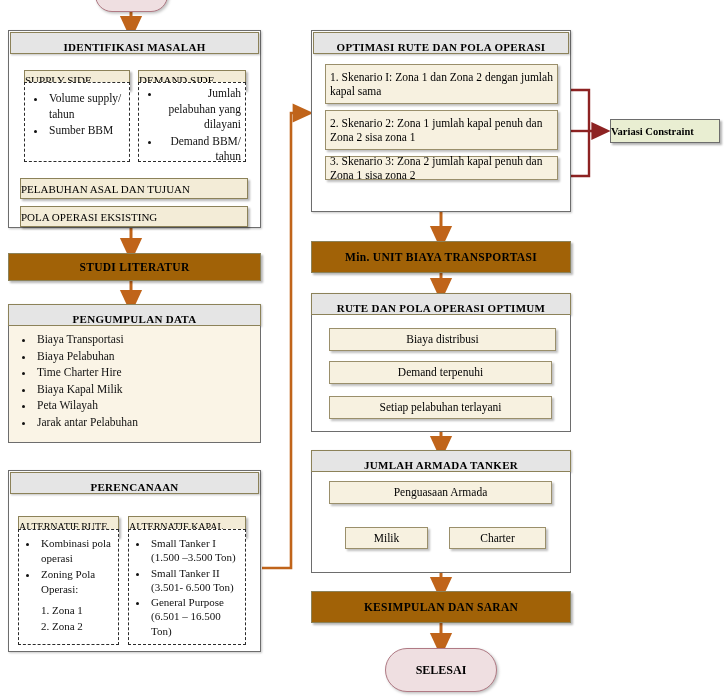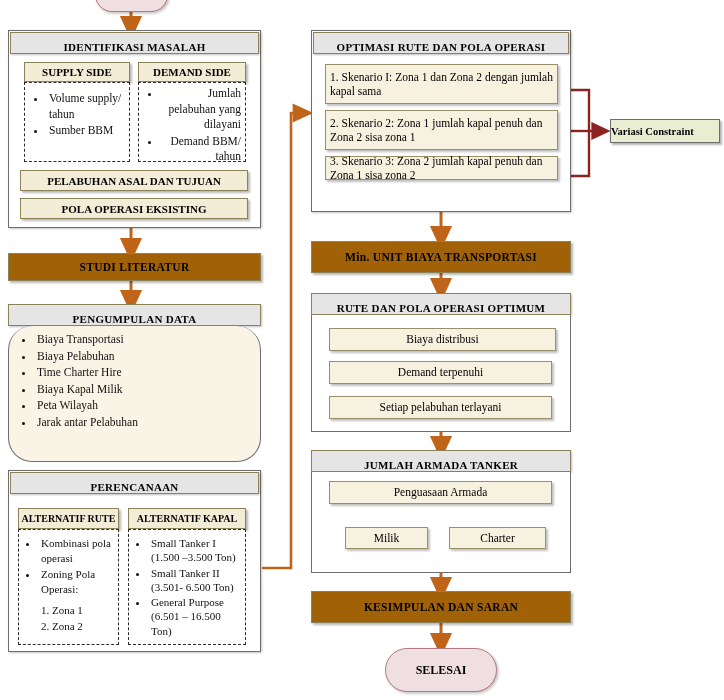--- a/index.html
+++ b/index.html
@@ -41,25 +41,26 @@
     letter-spacing:.3px;
     text-align:center;
     display:flex;align-items:center;justify-content:center;
     box-shadow:1.5px 1.5px 2px rgba(0,0,0,.28);
   }
   .subbar{
     box-sizing:border-box;
     background:#f3ecd7;
     border:1.5px solid #8c8259;
     color:#000;
-    font-weight:bold;
+    font-weight:normal;
     font-size:11px;
     text-align:center;
-    display:flex;align-items:center;justify-content:center;
+    display:flex;align-items:center;justify-content:flex-start;
     box-shadow:1.5px 1.5px 2px rgba(0,0,0,.28);
+    margin-top:8px;
   }
   .plainbox{
     box-sizing:border-box;
     background:#f7f1e0;
     border:1px solid #9a8f6b;
     color:#000;
     font-size:11.5px;
     text-align:left;
     display:flex;align-items:center;justify-content:center;
     box-shadow:1.5px 1.5px 2px rgba(0,0,0,.25);
@@ -186,21 +187,21 @@
     <span>POLA OPERASI EKSISTING</span>
   </div>
 
   <div class="node barbox" style="left:8px;top:253px;width:253px;height:28px;">
     <span>STUDI LITERATUR</span>
   </div>
 
   <div class="node grouphdr" style="left:8px;top:304px;width:253px;height:22px;">
     <span>PENGUMPULAN DATA</span>
   </div>
-  <div class="node listbody" style="left:8px;top:326px;width:253px;height:136px;border-radius:24px;">
+  <div class="node listbody" style="left:8px;top:326px;width:253px;height:117px;">
     <ul class="bl" style="padding-top:6px;padding-left:26px;">
       <li>Biaya Transportasi</li>
       <li>Biaya Pelabuhan</li>
       <li>Time Charter Hire</li>
       <li>Biaya Kapal Milik</li>
       <li>Peta Wilayah</li>
       <li>Jarak antar Pelabuhan</li>
     </ul>
   </div>
 

